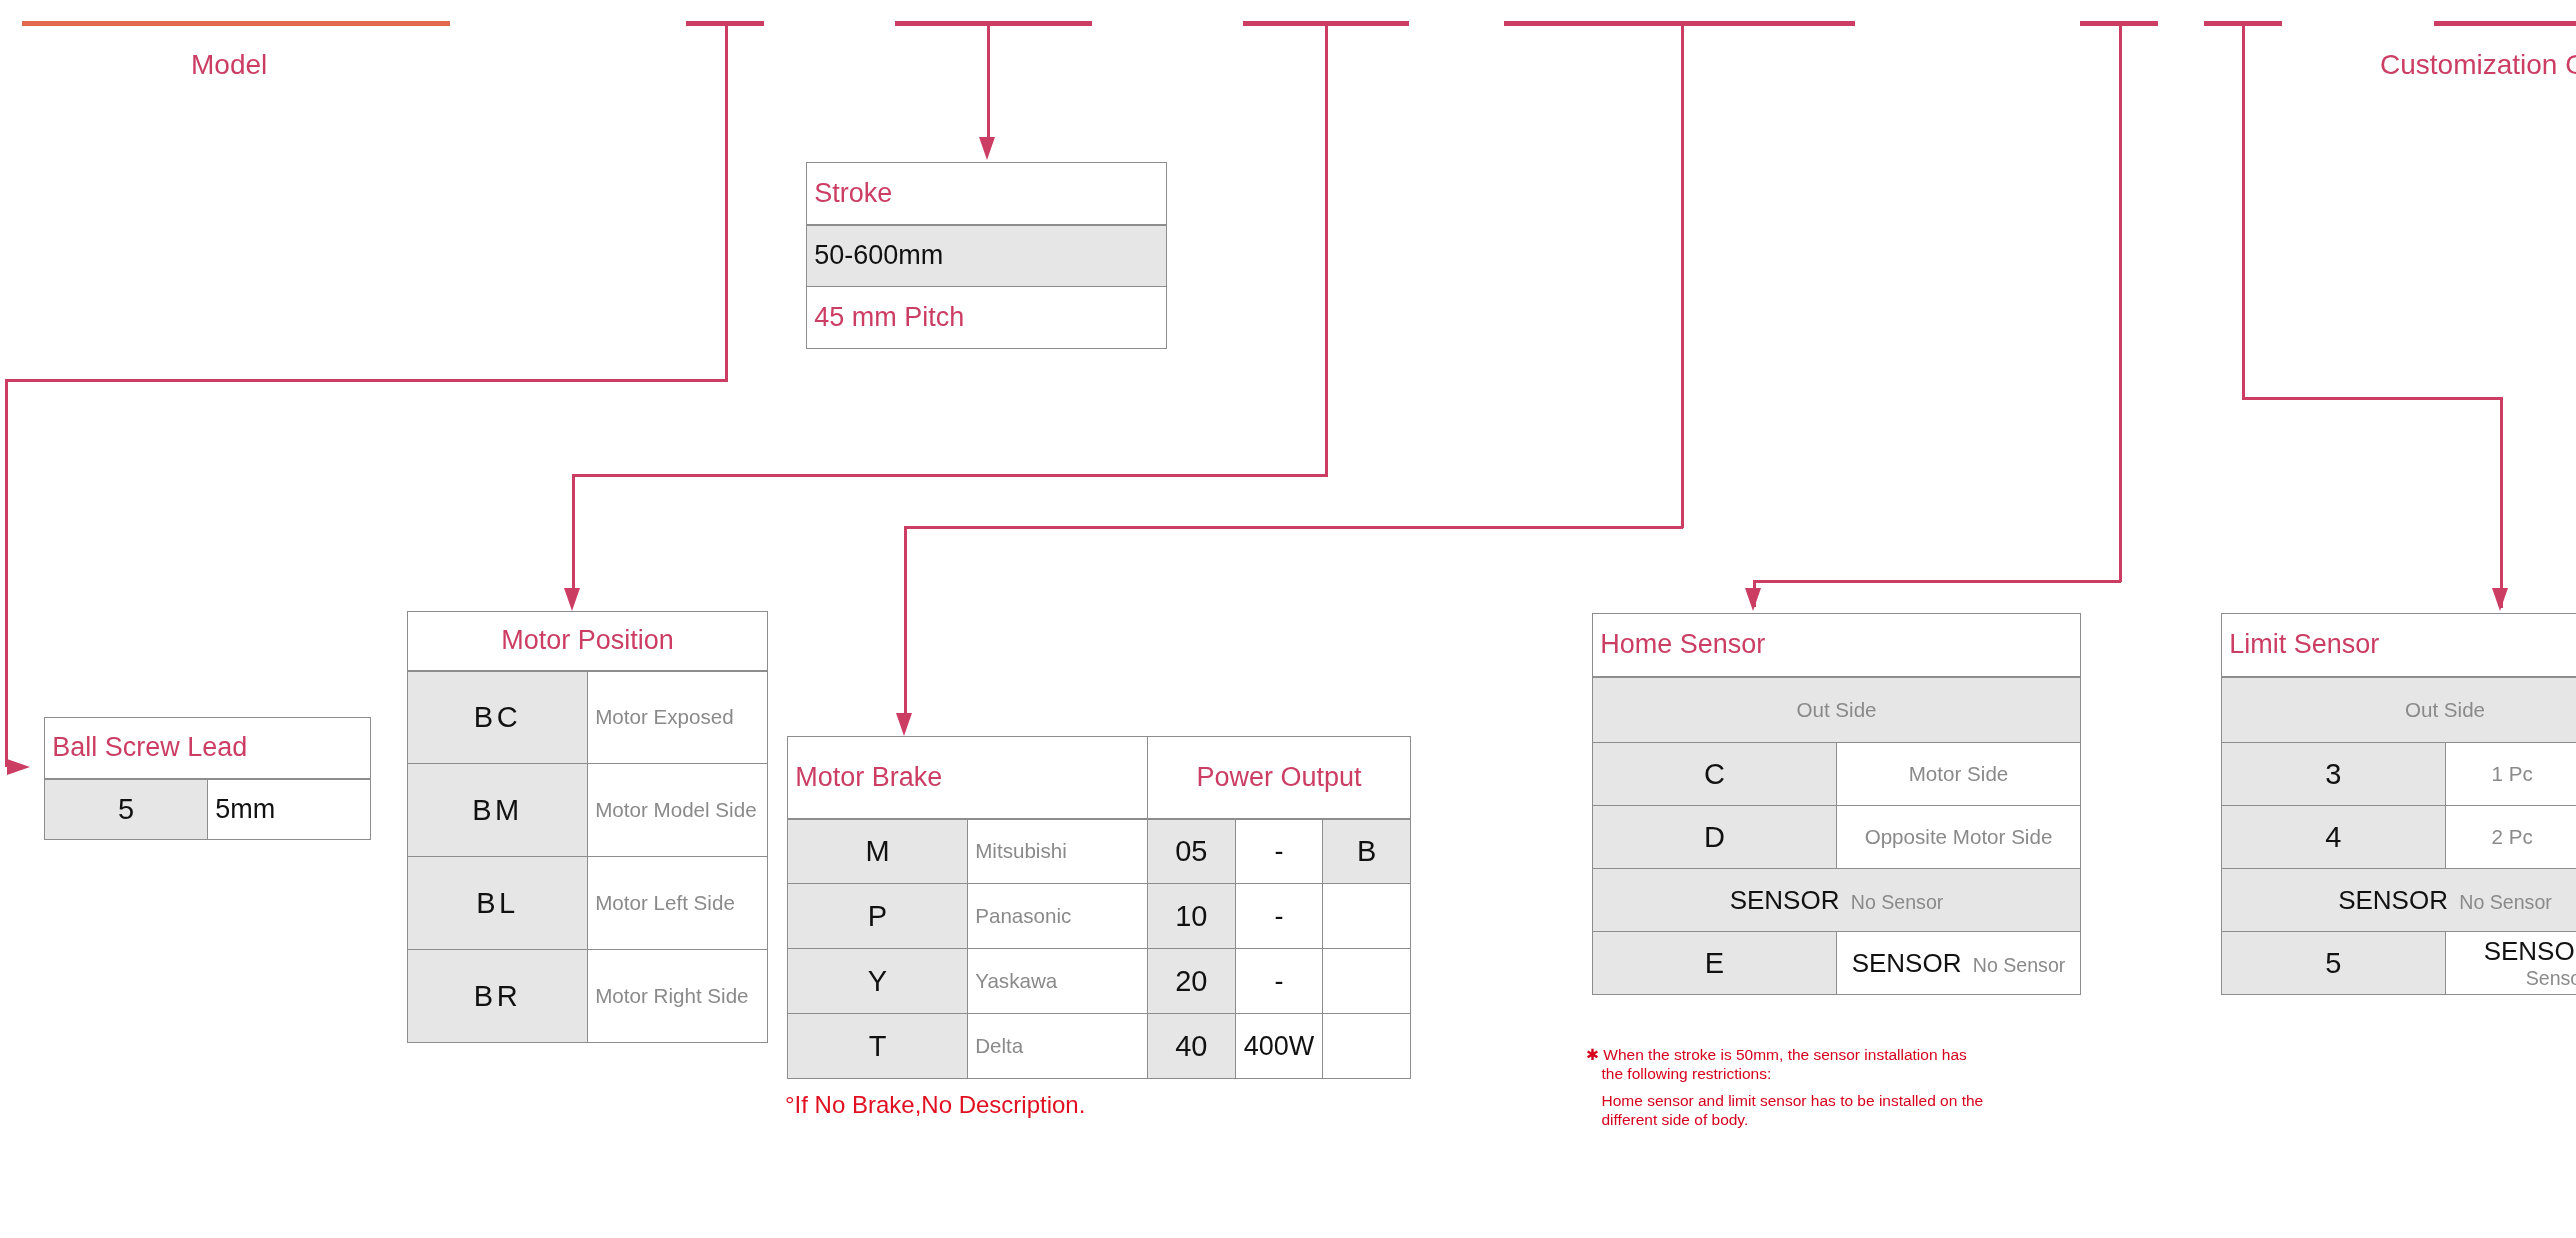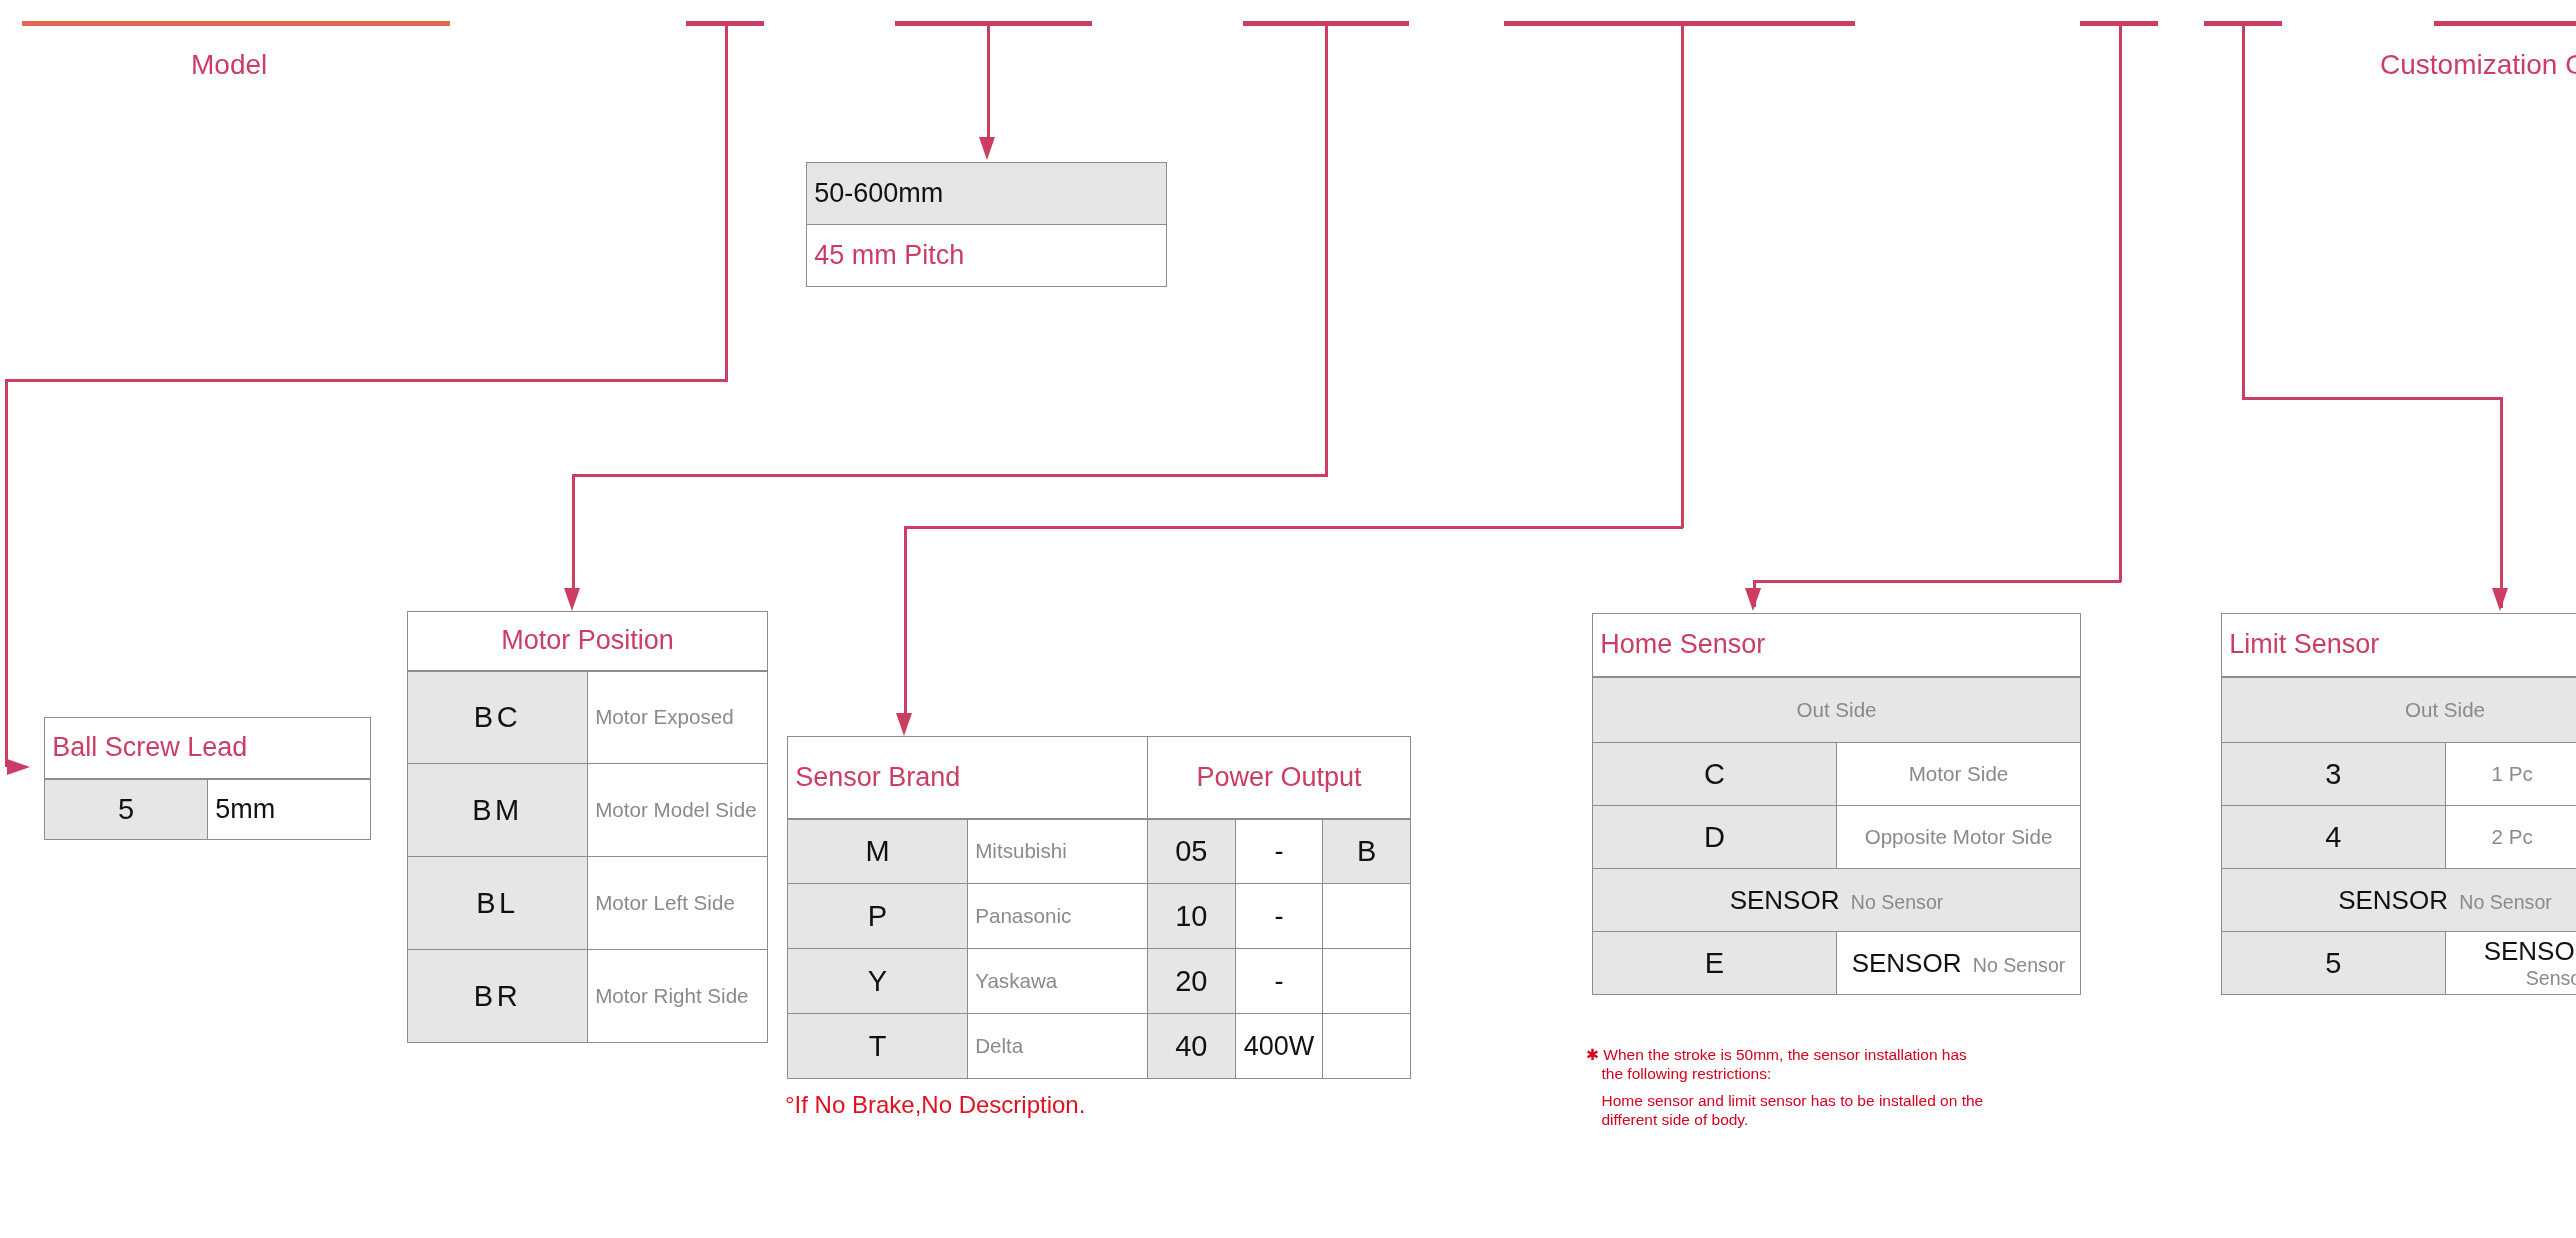--- a/index.html
+++ b/index.html
@@ -190,20 +190,23 @@
   <div class="vline" style="left:1753px; top:580px; height:27px;"></div>
   <div class="arrow-down" style="left:1745px; top:588px;"></div>
 
   <div class="hline" style="left:2242px; top:397px; width:260px;"></div>
   <div class="vline" style="left:2500px; top:397px; height:211px;"></div>
   <div class="arrow-down" style="left:2492px; top:588px;"></div>
 
   <div class="box" style="left:806px; top:162px; width:361px; height:198px; border:none;">
     <table class="grid">
       <tbody>
+          <tr>
+        <td class="title-cell" style="height:62px;">Stroke</td>
+      </tr>
       <tr>
         <td class="value-cell shade" style="height:62px;">50-600mm</td>
       </tr>
       <tr>
         <td class="value-cell" style="height:62px; color:#cc3d63;">45 mm Pitch</td>
       </tr>
     </tbody>
       </table>
   </div>
 
@@ -244,21 +247,21 @@
         <td class="desc-cell">Motor Right Side</td>
       </tr>
     </tbody>
       </table>
   </div>
 
   <div class="box" style="left:787px; top:736px; width:624px; height:345px; border:none;">
     <table class="grid">
       <tbody>
           <tr>
-        <td class="title-cell" colspan="2" style="height:82px; width:360px;">Sensor Brand</td>
+        <td class="title-cell" colspan="2" style="height:82px; width:360px;">Motor Brake</td>
         <td class="title-cell ctr" colspan="3">Power Output</td>
       </tr>
 
       <tr>
         <td class="code-cell" style="width:57px; height:65px;">M</td>
         <td class="desc-cell" style="width:303px;">Mitsubishi</td>
         <td class="code-cell" style="width:66px;">05</td>
         <td class="value-cell ctr" style="width:117px;">-</td>
         <td class="code-cell" style="width:66px;">B</td>
       </tr>

